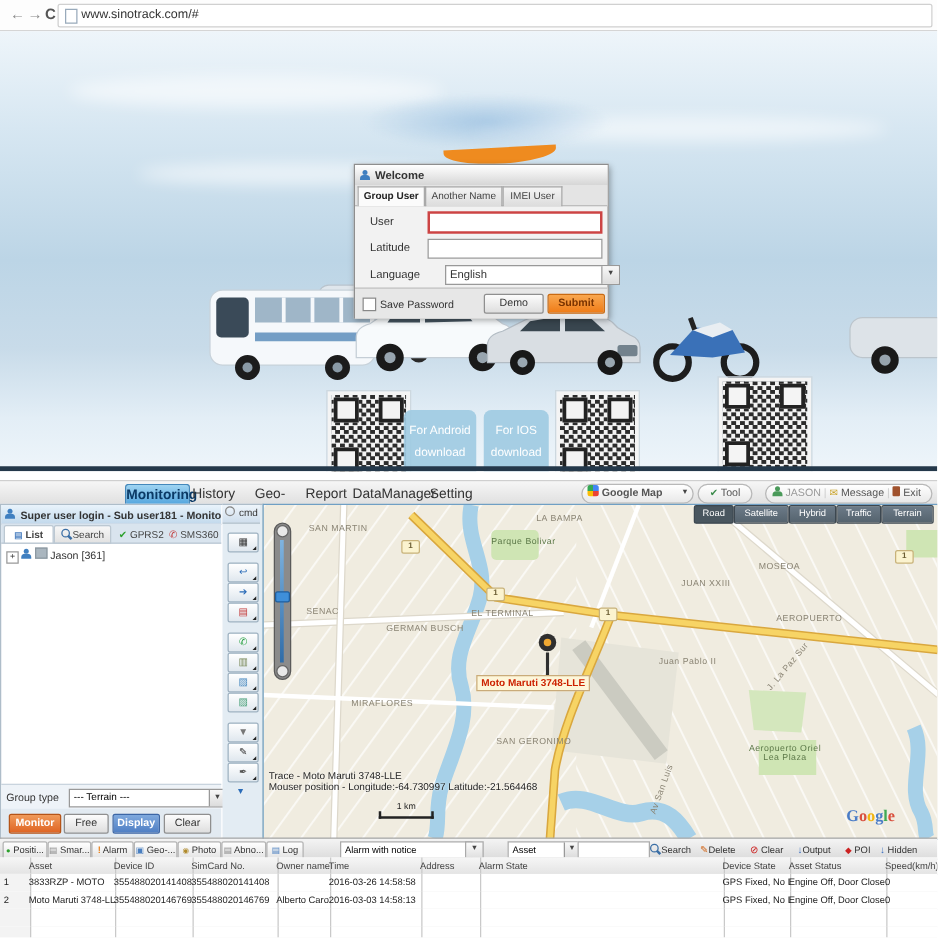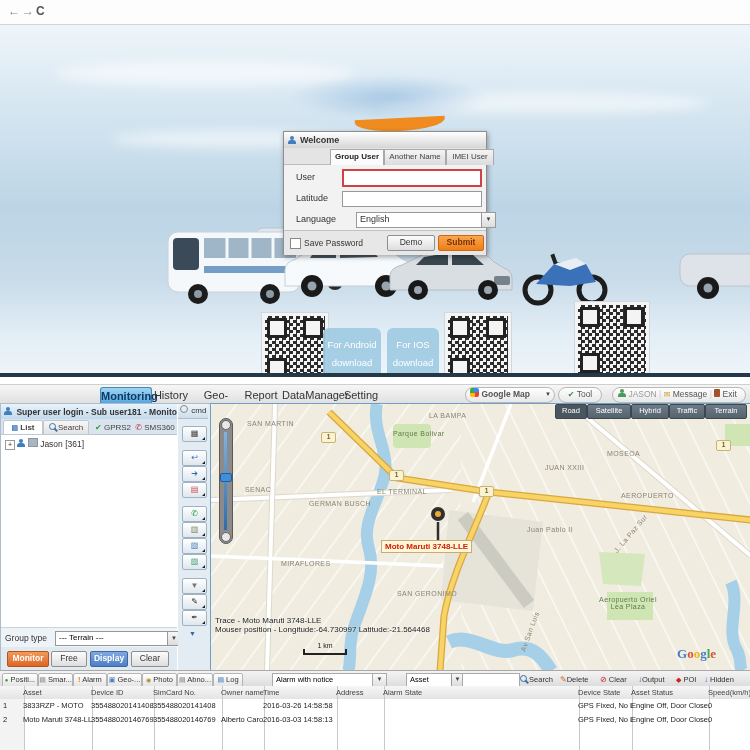--- a/index.html
+++ b/index.html
@@ -17,21 +17,21 @@
   .wordmark{background:radial-gradient(ellipse at center,rgba(120,170,215,.5),rgba(120,170,215,0) 70%);filter:blur(2px);}
   .swoosh{background:#ef8b1f;border-radius:0 0 100% 100%/0 0 160% 160%;transform:rotate(-3deg);}
   .qr{background:repeating-conic-gradient(#2c2c2c 0% 25%,#f4f4f4 0% 50%);background-size:7px 7px;border:3px solid #f4f4f4;outline:1px solid #cdd8df;}
   .qr .eye{position:absolute;width:14px;height:14px;border:3px solid #222;background:#f4f4f4;}
   .dlbtn{background:rgba(160,203,226,.92);border-radius:6px;color:#fff;text-align:center;font-size:9.5px;line-height:1.9;padding-top:8px;}
   .pagefoot{background:#24384a;}
   
   .dlg{left:283px;top:131px;width:202px;height:122px;background:#f2f2f2;border:1px solid #8e8e8e;box-shadow:1px 2px 5px rgba(0,0,0,.35);font-size:9px;color:#333;}
   .dlgtitle{left:0;top:0;width:100%;height:16px;background:linear-gradient(#ffffff,#d6d6d6);border-bottom:1px solid #bdbdbd;}
   .dlgtabs{left:0;top:16px;width:100%;height:16px;background:#e4e4e4;border-bottom:1px solid #bdbdbd;}
-  .dtab{position:absolute;top:1px;height:15px;border:1px solid #a9a9a9;border-bottom:none;background:linear-gradient(#f4f4f4,#dcdcdc);text-align:center;font-size:8px;line-height:14px;color:#444;margin-left:44px;}
+  .dtab{position:absolute;top:1px;height:15px;border:1px solid #a9a9a9;border-bottom:none;background:linear-gradient(#f4f4f4,#dcdcdc);text-align:center;font-size:8px;line-height:14px;color:#444;}
   .dtab.on{background:#fbfbfb;font-weight:bold;color:#222;}
   .dfield{position:absolute;height:14px;border:1px solid #999;background:#fff;font-size:9px;padding:0 3px;}
   .arrowbox{position:absolute;width:13px;height:100%;right:0;top:0;border-left:1px solid #999;background:linear-gradient(#f8f8f8,#dcdcdc);text-align:center;font-size:6px;color:#444;line-height:13px;}
   .dlgfoot{left:0;top:98px;width:100%;height:24px;background:#e7e7e7;border-top:1px solid #c2c2c2;}
   .btn{position:absolute;border:1px solid #8f8f8f;border-radius:2px;background:linear-gradient(#fcfcfc,#dedede);font-size:8.5px;text-align:center;color:#333;}
   .btn.orange{background:linear-gradient(#f9a750,#ef7c17);border-color:#c96a12;color:#7a3300;font-weight:bold;}
   
   .appbar{left:0;top:384px;width:750px;height:19px;background:linear-gradient(#f6f6f6,#dfdfdf);border-top:1px solid #cfcfcf;border-bottom:1px solid #adadad;}
   .navtab{position:absolute;top:2px;height:16px;font-size:11px;color:#333;text-align:center;line-height:16px;}
   .navtab.on{background:linear-gradient(#9fd4f2,#51a4dd);border:1px solid #4488bb;border-bottom:none;border-radius:3px 3px 0 0;color:#0b3a66;font-weight:bold;}
@@ -68,20 +68,24 @@
 </style>
 </head>
 <body>
 
 <div id="root">
 
   <div class="a chrome">
     <span class="a navglyph" style="left:8px;">←</span>
     <span class="a navglyph" style="left:22px;">→</span>
     <span class="a navglyph" style="left:36px;font-weight:bold;color:#555;">C</span>
+    <div class="a urlbox">
+      <span class="a pageicon"></span>
+      <span class="a" style="left:18px;top:0;">www.sinotrack.com/#</span>
+    </div>
   </div>
 
   <div class="a page">
     <div class="a cloud" style="left:55px;top:35px;width:300px;height:26px;"></div>
     <div class="a cloud" style="left:380px;top:68px;width:330px;height:20px;"></div>
     <div class="a cloud" style="left:110px;top:105px;width:250px;height:18px;"></div>
     <div class="a wordmark" style="left:290px;top:50px;width:200px;height:45px;"></div>
     <div class="a swoosh" style="left:355px;top:93px;width:90px;height:13px;"></div>
 
     <svg class="a" style="left:140px;top:199px;" width="620" height="92" viewBox="0 0 620 92">

